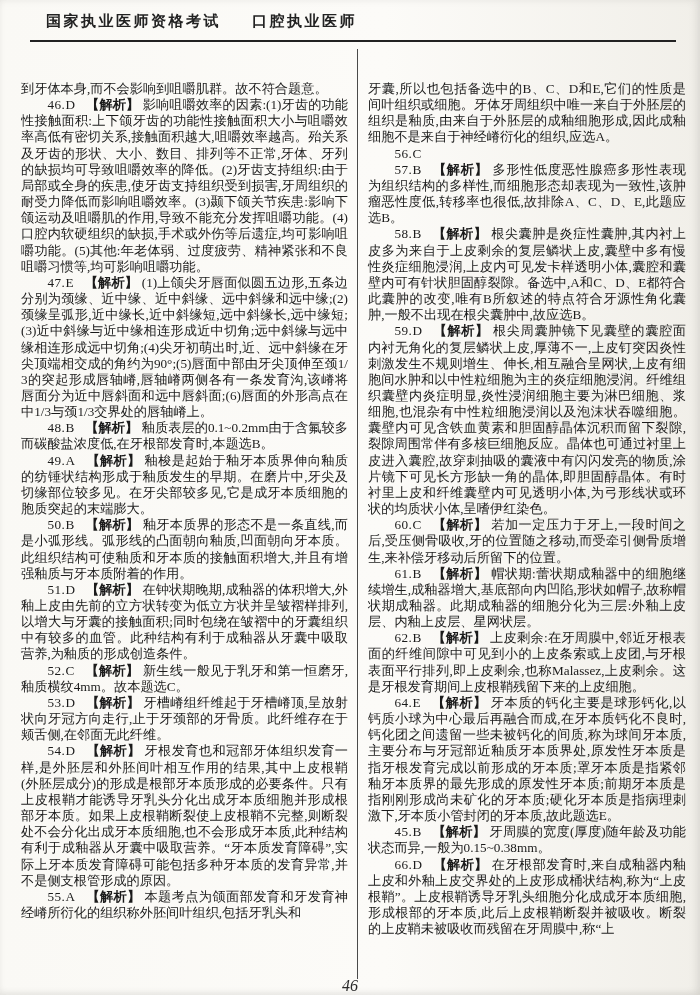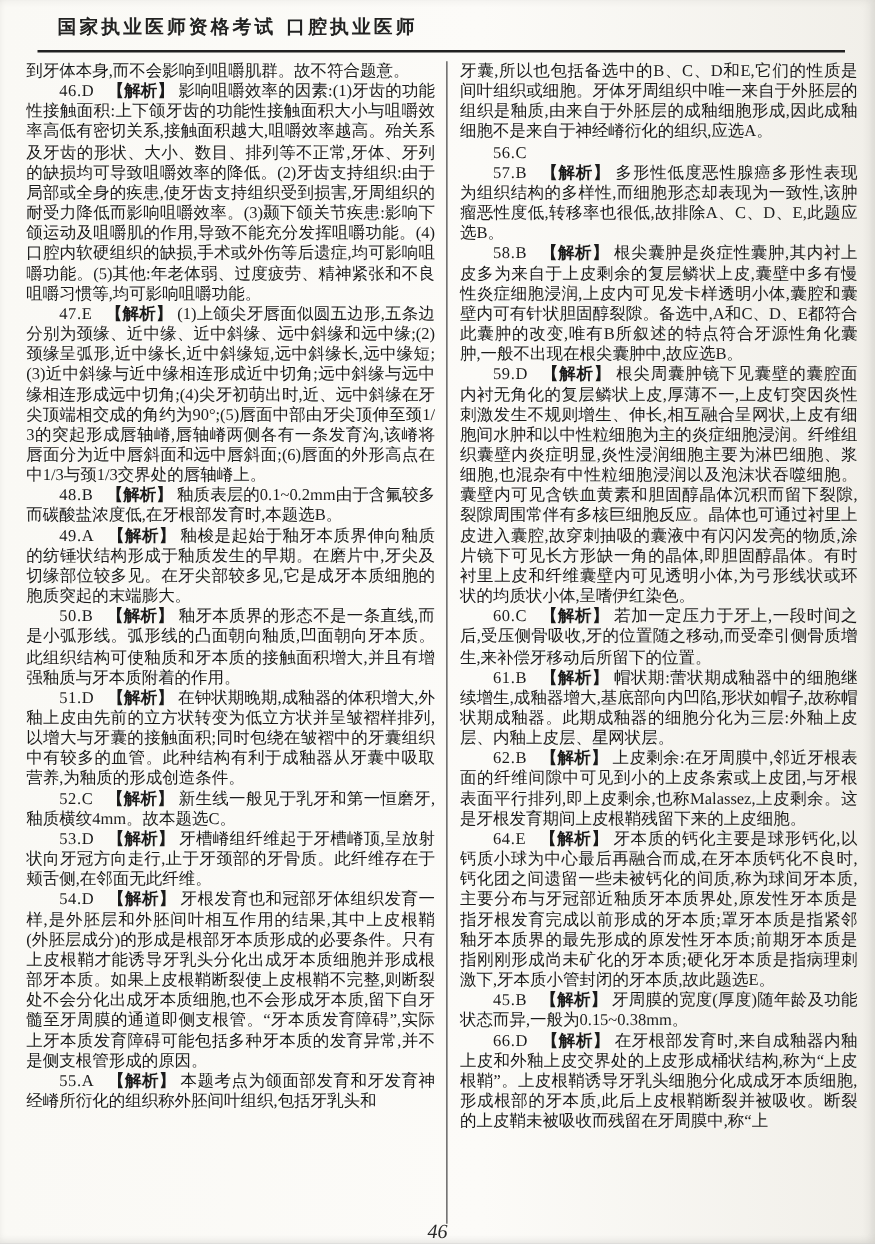--- a/index.html
+++ b/index.html
@@ -9,40 +9,40 @@
     box-shadow: inset -4px 0 8px rgba(0,0,0,0.07), inset 0 -3px 6px rgba(0,0,0,0.05);
     overflow:hidden;
     font-family:"Liberation Serif","DejaVu Serif",serif;
     color:#1b1b1b;
   }
   .header {
     position:absolute; left:46px; top:12px;
     font-size:15px; font-weight:bold; letter-spacing:2.5px;
     color:#222; white-space:nowrap;
   }
-  .header .ht2 { margin-left:8px; }
+  .header .ht2 { margin-left:31px; }
   .head-rule {
     position:absolute; left:30px; right:24px; top:40px;
     height:2px; background:#222;
   }
   .columns {
     position:absolute; left:21px; top:49px; height:930px;
     display:flex;
   }
   .col { height:100%; overflow:hidden; }
   .col-left  { width:327px; padding-right:9px; border-right:1px solid #4a4a4a; }
   .col-right { width:318px; padding-left:10px; }
   p.para {
     margin:0; text-indent:2em; text-align:justify;
     font-size:13.2px; line-height:16.15px;
     font-family:"Liberation Serif","DejaVu Serif",serif;
     color:#1b1b1b;
     word-break:break-all;
   }
-  p.para.cont { text-indent:0; }
+  p.para.cont { text-indent:0;margin-top:32px; }
   .num { margin-right:0.55em; letter-spacing:0.5px; }
   .marker { font-weight:bold; font-family:"Liberation Sans","DejaVu Sans",sans-serif; }
   .page-num {
     position:absolute; left:50%; top:977px; transform:translateX(-50%);
     font-style:italic; font-size:16px; color:#2a2a2a;
     font-family:"Liberation Serif","DejaVu Serif",serif;
   }
 </style>
 </head>
 <body>
@@ -96,21 +96,21 @@
     <span class="txt">新生线一般见于乳牙和第一恒磨牙,釉质横纹4mm。故本题选C。</span>
   </p>
         <p class="para">
     <span class="num">53.D</span>
     <span class="marker">【解析】</span>
     <span class="txt">牙槽嵴组纤维起于牙槽嵴顶,呈放射状向牙冠方向走行,止于牙颈部的牙骨质。此纤维存在于颊舌侧,在邻面无此纤维。</span>
   </p>
         <p class="para">
     <span class="num">54.D</span>
     <span class="marker">【解析】</span>
-    <span class="txt">牙根发育也和冠部牙体组织发育一样,是外胚层和外胚间叶相互作用的结果,其中上皮根鞘(外胚层成分)的形成是根部牙本质形成的必要条件。只有上皮根鞘才能诱导牙乳头分化出成牙本质细胞并形成根部牙本质。如果上皮根鞘断裂使上皮根鞘不完整,则断裂处不会分化出成牙本质细胞,也不会形成牙本质,留下自牙髓至牙周膜的通道即侧支根管。“牙本质发育障碍”,实际上牙本质发育障碍可能包括多种牙本质的发育异常,并不是侧支根管形成的原因。</span>
+    <span class="txt">牙根发育也和冠部牙体组织发育一样,是外胚层和外胚间叶相互作用的结果,其中上皮根鞘(外胚层成分)的形成是根部牙本质形成的必要条件。只有上皮根鞘才能诱导牙乳头分化出成牙本质细胞并形成根部牙本质。如果上皮根鞘断裂使上皮根鞘不完整,则断裂处不会分化出成牙本质细胞,也不会形成牙本质,此种结构有利于成釉器从牙囊中吸取营养。“牙本质发育障碍”,实际上牙本质发育障碍可能包括多种牙本质的发育异常,并不是侧支根管形成的原因。</span>
   </p>
         <p class="para">
     <span class="num">55.A</span>
     <span class="marker">【解析】</span>
     <span class="txt">本题考点为颌面部发育和牙发育神经嵴所衍化的组织称外胚间叶组织,包括牙乳头和</span>
   </p>
       </div>
     <div class="col col-right">
         <p class="para cont">
     

